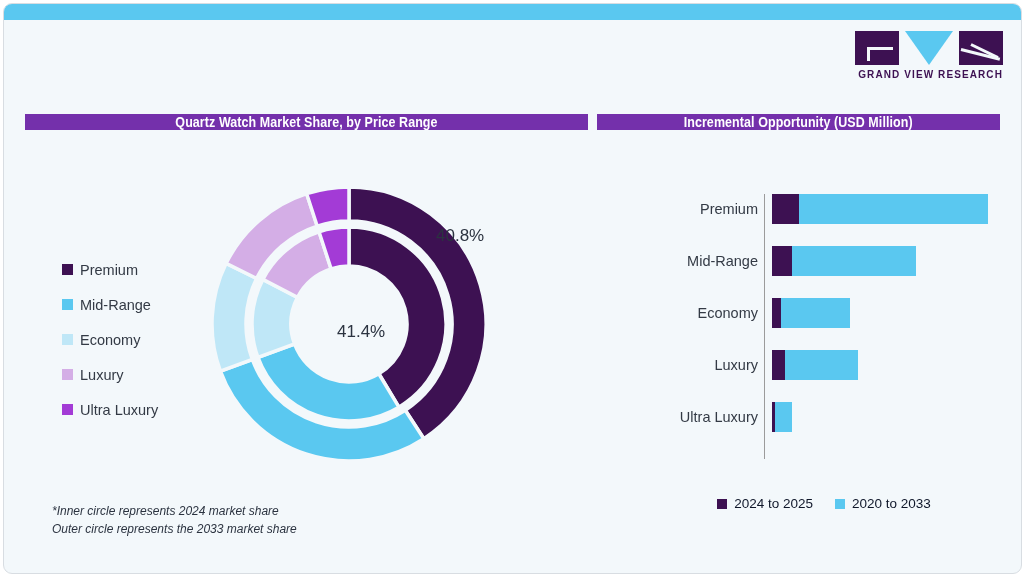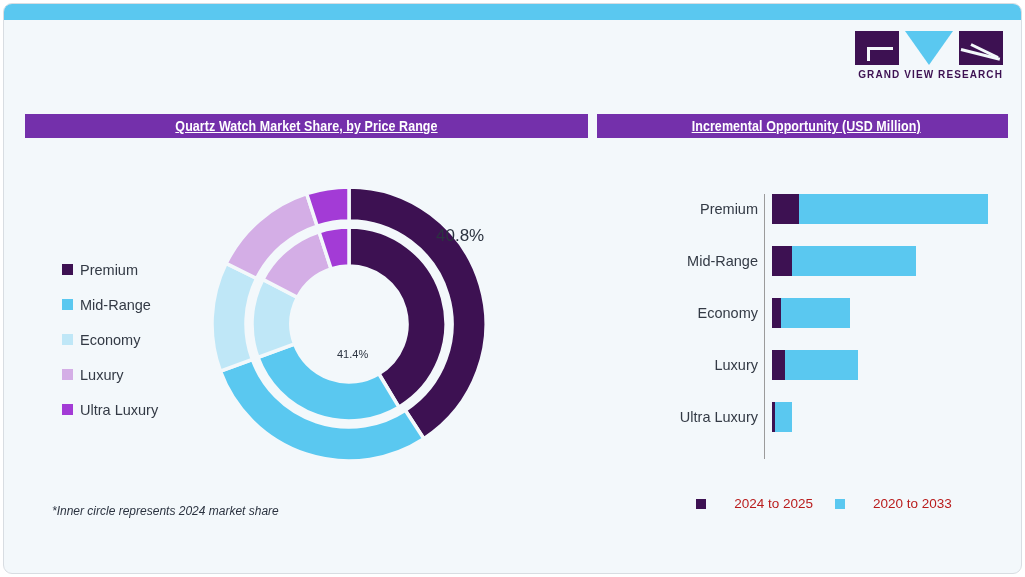--- a/index.html
+++ b/index.html
@@ -37,66 +37,65 @@
   .lg-v{position:absolute;left:50px;top:0;width:0;height:0;
     border-left:24px solid transparent;border-right:24px solid transparent;
     border-top:34px solid #5ac8f0;}
   .logo-text{
     position:absolute;left:0;top:38px;width:148px;
     text-align:right;color:#3d1152;font-weight:bold;font-size:10px;
     letter-spacing:1.1px;font-family:"Liberation Sans", sans-serif;
   }
   
   .titlebar{
-    position:absolute;height:24px;background:#7430ab;
+    position:absolute;height:16px;background:#7430ab;
     display:flex;align-items:center;justify-content:center;
     color:#ffffff;font-weight:bold;font-size:14.5px;
     letter-spacing:0.1px;
     font-family:"Liberation Sans Narrow","Liberation Sans",sans-serif;
     transform-origin:center center;
-    text-decoration:underline;
   }
   .titlebar span{display:block;transform:scaleX(0.86);white-space:nowrap;}
   #title-left{left:21px;top:110px;width:563px;}
-  #title-right{left:593px;top:110px;width:403px;padding-left:8px;}
+  #title-right{left:593px;top:110px;width:403px;}
   
   .donut-wrap{position:absolute;left:195px;top:175px;width:300px;height:290px;}
   .legend{position:absolute;left:58px;top:248px;width:170px;}
   .legend-row{display:flex;align-items:center;height:35px;}
   .legend-swatch{width:11px;height:11px;margin-right:7px;flex:none;}
   .legend-label{font-size:14.5px;color:#333a45;}
   .footnote{
     position:absolute;left:48px;top:498px;width:420px;
     font-size:12px;font-style:italic;color:#2b3340;line-height:18px;
   }
   .donut-lbl-outer{
     position:absolute;left:432px;top:222px;font-size:17px;color:#2b3340;
   }
   .donut-lbl-inner{
-    position:absolute;left:333px;top:344px;font-size:11px;color:#2b3340;
+    position:absolute;left:333px;top:318px;font-size:17px;color:#2b3340;
   }
   
   .bars{position:absolute;left:640px;top:190px;width:360px;height:265px;}
   .bar-axis{
     position:absolute;left:120px;top:0;width:1px;height:265px;background:#9b9b9b;
   }
   .bar-row{position:absolute;left:0;width:360px;height:30px;display:flex;align-items:center;}
   .bar-cat{
     width:114px;text-align:right;padding-right:14px;
     font-size:14.5px;color:#333a45;flex:none;
   }
   .bar-track{position:relative;height:30px;flex:1;}
   .seg{position:absolute;top:0;height:30px;}
   .seg-a{left:0;background:#3d1152;}
   .seg-b{background:#5ac8f0;}
   .bar-legend{position:absolute;left:640px;top:492px;width:360px;
     display:flex;justify-content:center;gap:22px;align-items:center;}
   .bl-item{display:flex;align-items:center;}
   .bl-swatch{width:10px;height:10px;margin-right:7px;}
-  .bl-label{font-size:13.5px;color:#b91c1c;margin-left:21px;}
+  .bl-label{font-size:13.5px;color:#0f172a;}
 </style>
 </head>
 <body>
 
 <div class="frame">
 
   <div class="topbar"></div>
 
   <div class="logo">
     <div class="logo-marks">
@@ -157,20 +156,21 @@
           <path d="M -86.14923553491386 -44.57924648028424 A 97 97 0 0 1 -29.974648454369913 -92.25248208062989 L -17.922985673746958 -55.161277945118904 A 58 58 0 0 0 -51.511914031185604 -26.655631916046246 Z" fill="#d4aee6" stroke="#f3f8fb" stroke-width="3.5"></path>
           <path d="M -29.974648454369913 -92.25248208062989 A 97 97 0 0 1 -1.781861092759399e-14 -97 L -1.0654427152581972e-14 -58 A 58 58 0 0 0 -17.922985673746958 -55.161277945118904 Z" fill="#a33bd6" stroke="#f3f8fb" stroke-width="3.5"></path>
         </g>
     </svg>
   </div>
   <div class="donut-lbl-outer">40.8%</div>
   <div class="donut-lbl-inner">41.4%</div>
 
   <div class="footnote">
     <div>*Inner circle represents 2024 market share</div>
+    <div>Outer circle represents the 2033 market share</div>
   </div>
 
   <div class="bars">
     <div class="bar-axis"></div>
     <div id="bar-rows">
         <div class="bar-row" style="top: 0px;">
           <div class="bar-cat">Premium</div>
           <div class="bar-track">
             <div class="seg seg-a" style="left: 0px; width: 26.5846px; background: rgb(61, 17, 82);"></div>
             <div class="seg seg-b" style="left: 26.5846px; width: 189.415px; background: rgb(90, 200, 240);"></div>

